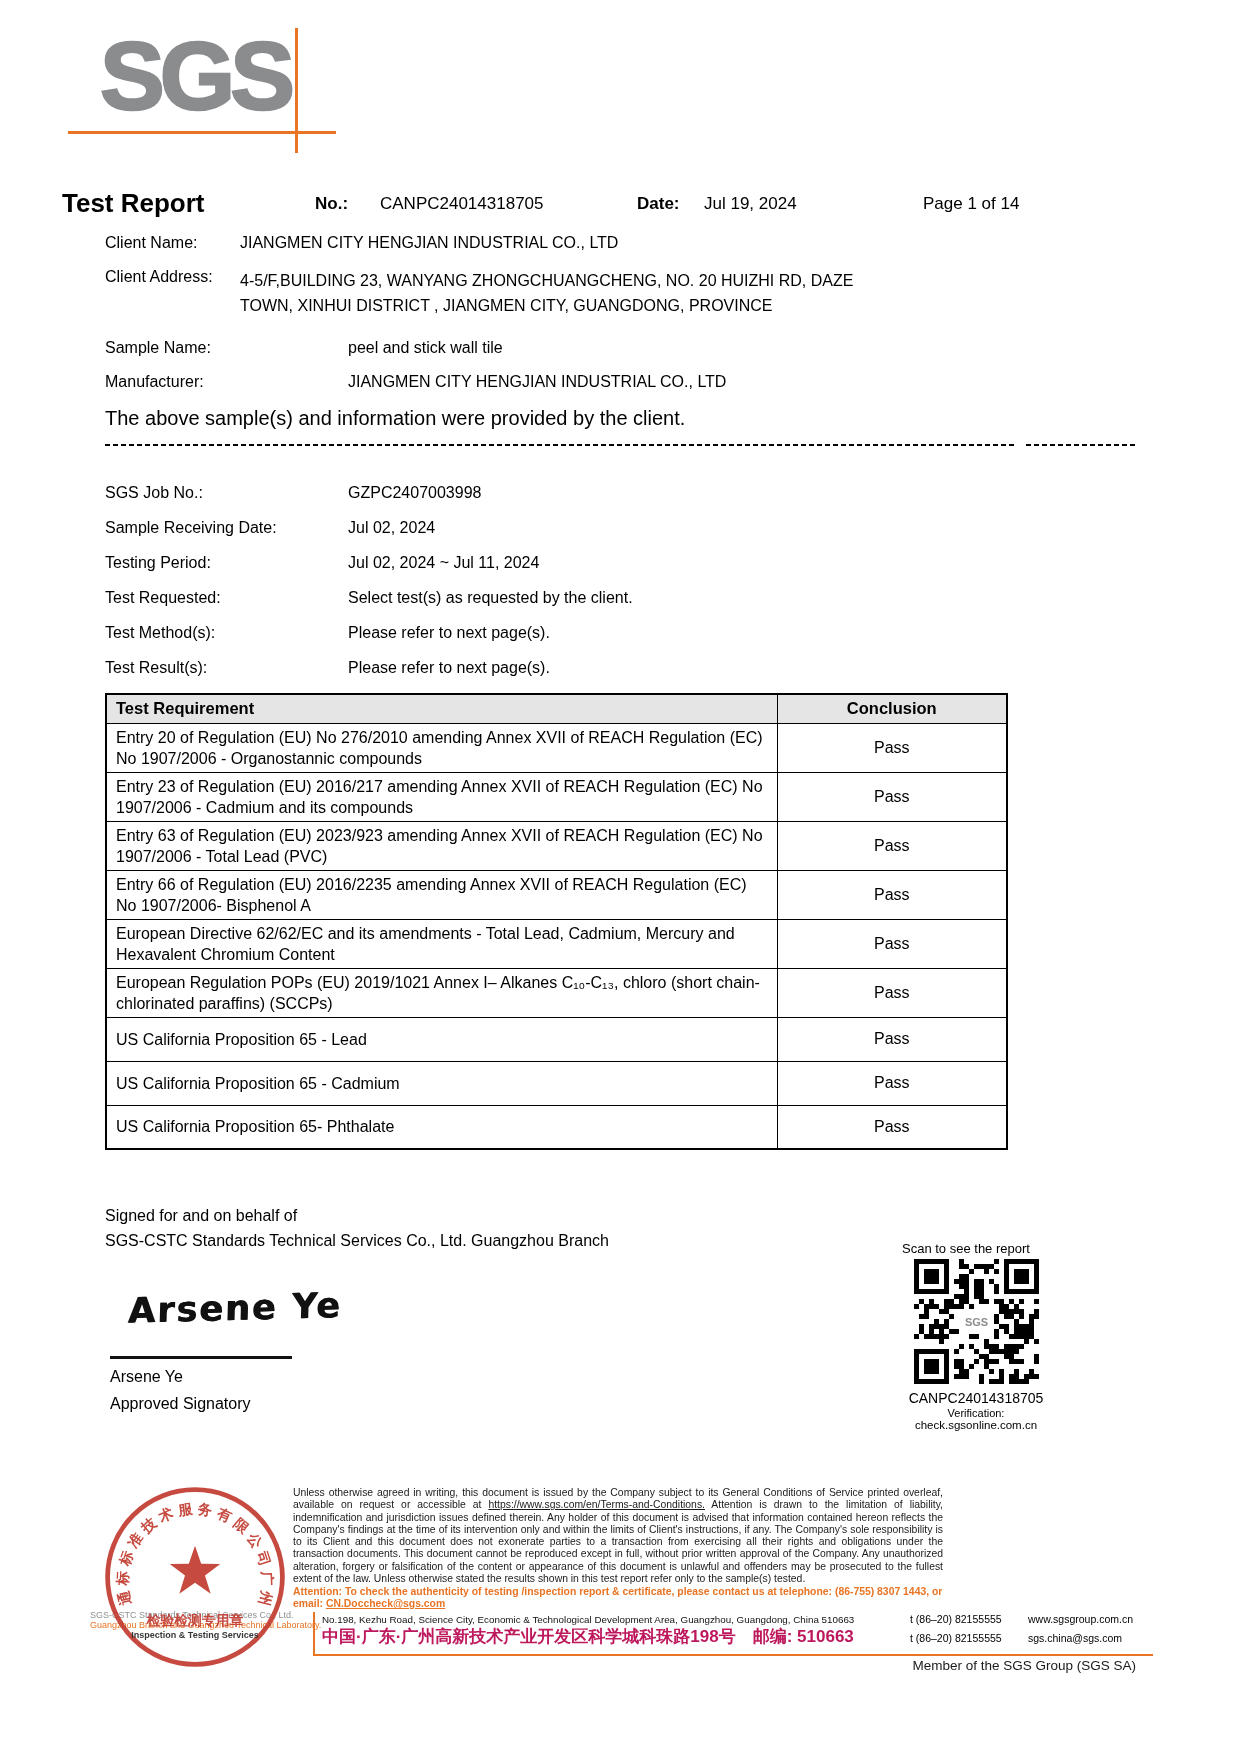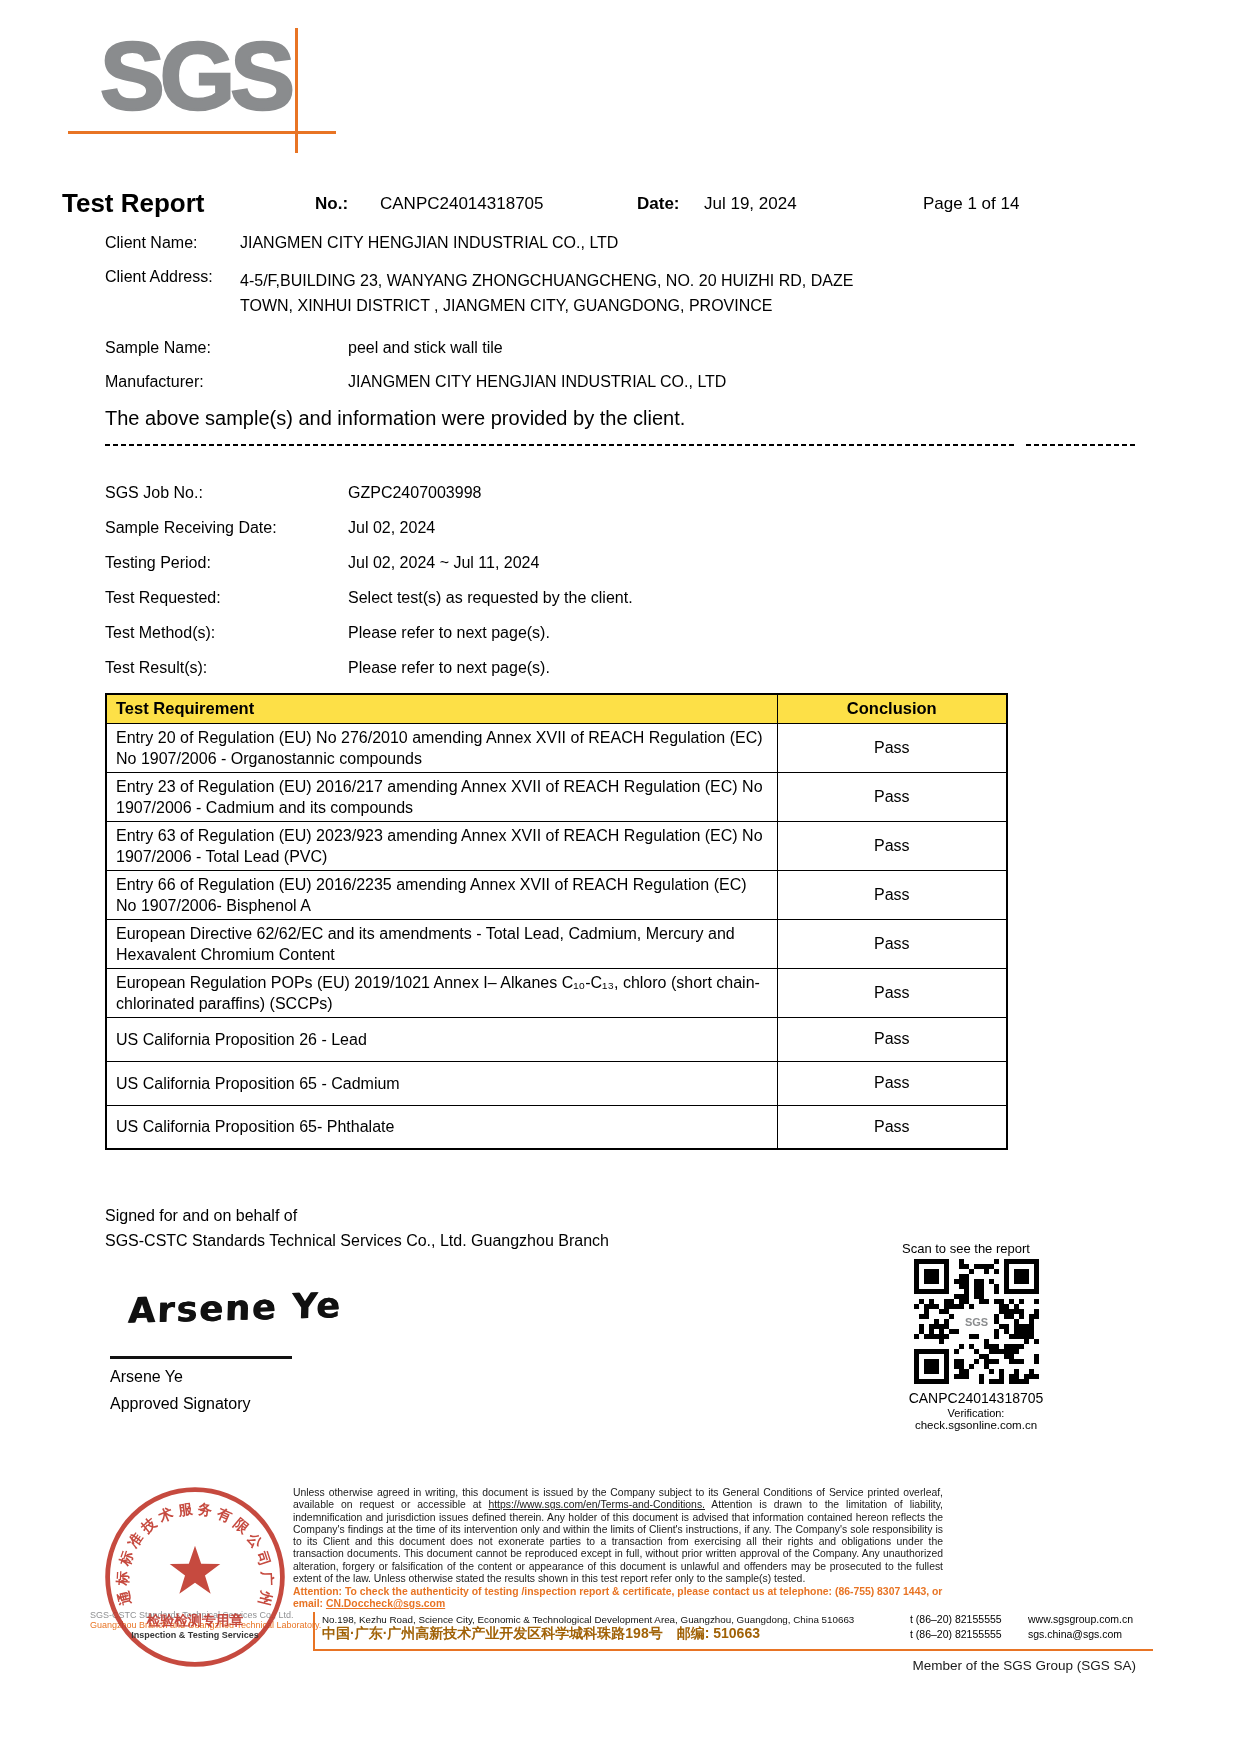--- a/index.html
+++ b/index.html
@@ -31,21 +31,21 @@
   .note { position:absolute; left:105px; top:407px; font-size:20px; }
   .dash { position:absolute; top:444px; height:2px;
           background:repeating-linear-gradient(90deg,#000 0 5px,transparent 5px 8px); }
   .dash1 { left:105px; width:912px; }
   .dash2 { left:1026px; width:110px; }
 
   
   table.results { position:absolute; left:105px; top:693px; width:903px;
                   border-collapse:collapse; border:2px solid #000; font-size:16px; }
   table.results th, table.results td { border:1px solid #000; }
-  table.results th { background:#fde047; height:29px; font-size:16.5px; }
+  table.results th { background:#e5e5e5; height:29px; font-size:16.5px; }
   th.req-h { text-align:left; padding-left:9px; }
   th.con-h { width:230px; text-align:center; }
   td.req { padding:3px 12px 3px 9px; line-height:21px; }
   td.con { text-align:center; }
   tr.r2 { height:48px; }
   tr.r1 { height:44px; }
 
   
   .sig-intro { position:absolute; left:105px; top:1203px; font-size:16px; line-height:25px; }
   .sig-hand { position:absolute; left:128px; top:1288px; font-size:35px; font-weight:bold;
@@ -69,21 +69,21 @@
   .legal .url { text-decoration:underline; }
   .attention { position:absolute; left:293px; top:1586px; width:650px; font-size:10.4px;
                line-height:12.3px; color:#e87424; font-weight:bold; }
   .attention .email { text-decoration:underline; }
 
   .addr-block { position:absolute; left:313px; top:1612px; width:840px;
                 border-left:2px solid #e87424; border-bottom:2px solid #e87424;
                 padding:1px 0 6px 7px; }
   .addr-row { display:flex; align-items:baseline; }
   .addr-en { flex:1; font-size:9.8px; color:#111; }
-  .addr-cn { flex:1; font-size:14px; font-weight:bold; color:#a16207; }
+  .addr-cn { flex:1; font-size:17px; font-weight:bold; color:#be185d; }
   .addr-tel { width:118px; font-size:10.5px; }
   .addr-web { width:125px; font-size:10.5px; }
 
   .co-lines { position:absolute; left:90px; top:1610px; white-space:nowrap; }
   .co-l1 { font-size:9px; color:#8f9092; }
   .co-l2 { font-size:9px; color:#e87424; }
 
   .member { position:absolute; left:700px; top:1658px; width:436px; text-align:right;
             font-size:13.5px; color:#1a1a1a; }
 
@@ -180,21 +180,21 @@
       </tr>
       <tr class="r2">
         <td class="req">European Directive 62/62/EC and its amendments - Total Lead, Cadmium, Mercury and Hexavalent Chromium Content</td>
         <td class="con">Pass</td>
       </tr>
       <tr class="r2">
         <td class="req">European Regulation POPs (EU) 2019/1021 Annex I– Alkanes C₁₀-C₁₃, chloro (short chain-chlorinated paraffins) (SCCPs)</td>
         <td class="con">Pass</td>
       </tr>
       <tr class="r1">
-        <td class="req">US California Proposition 26 - Lead</td>
+        <td class="req">US California Proposition 65 - Lead</td>
         <td class="con">Pass</td>
       </tr>
       <tr class="r1">
         <td class="req">US California Proposition 65 - Cadmium</td>
         <td class="con">Pass</td>
       </tr>
       <tr class="r1">
         <td class="req">US California Proposition 65- Phthalate</td>
         <td class="con">Pass</td>
       </tr>

